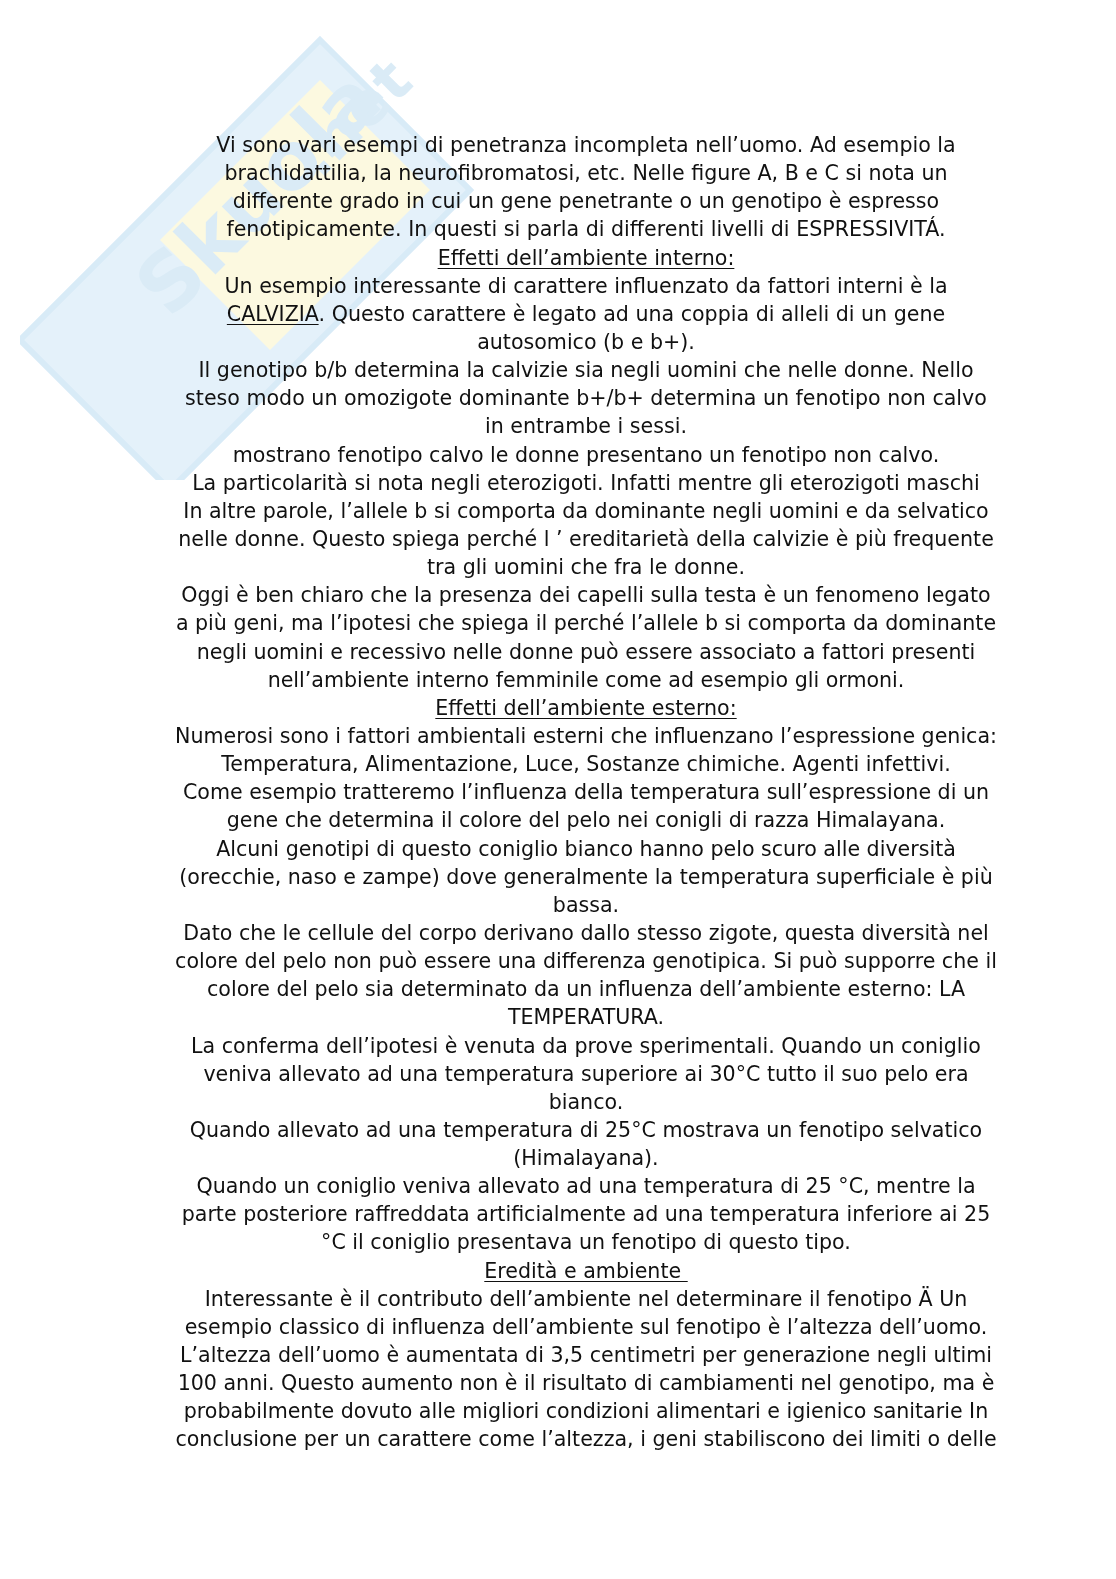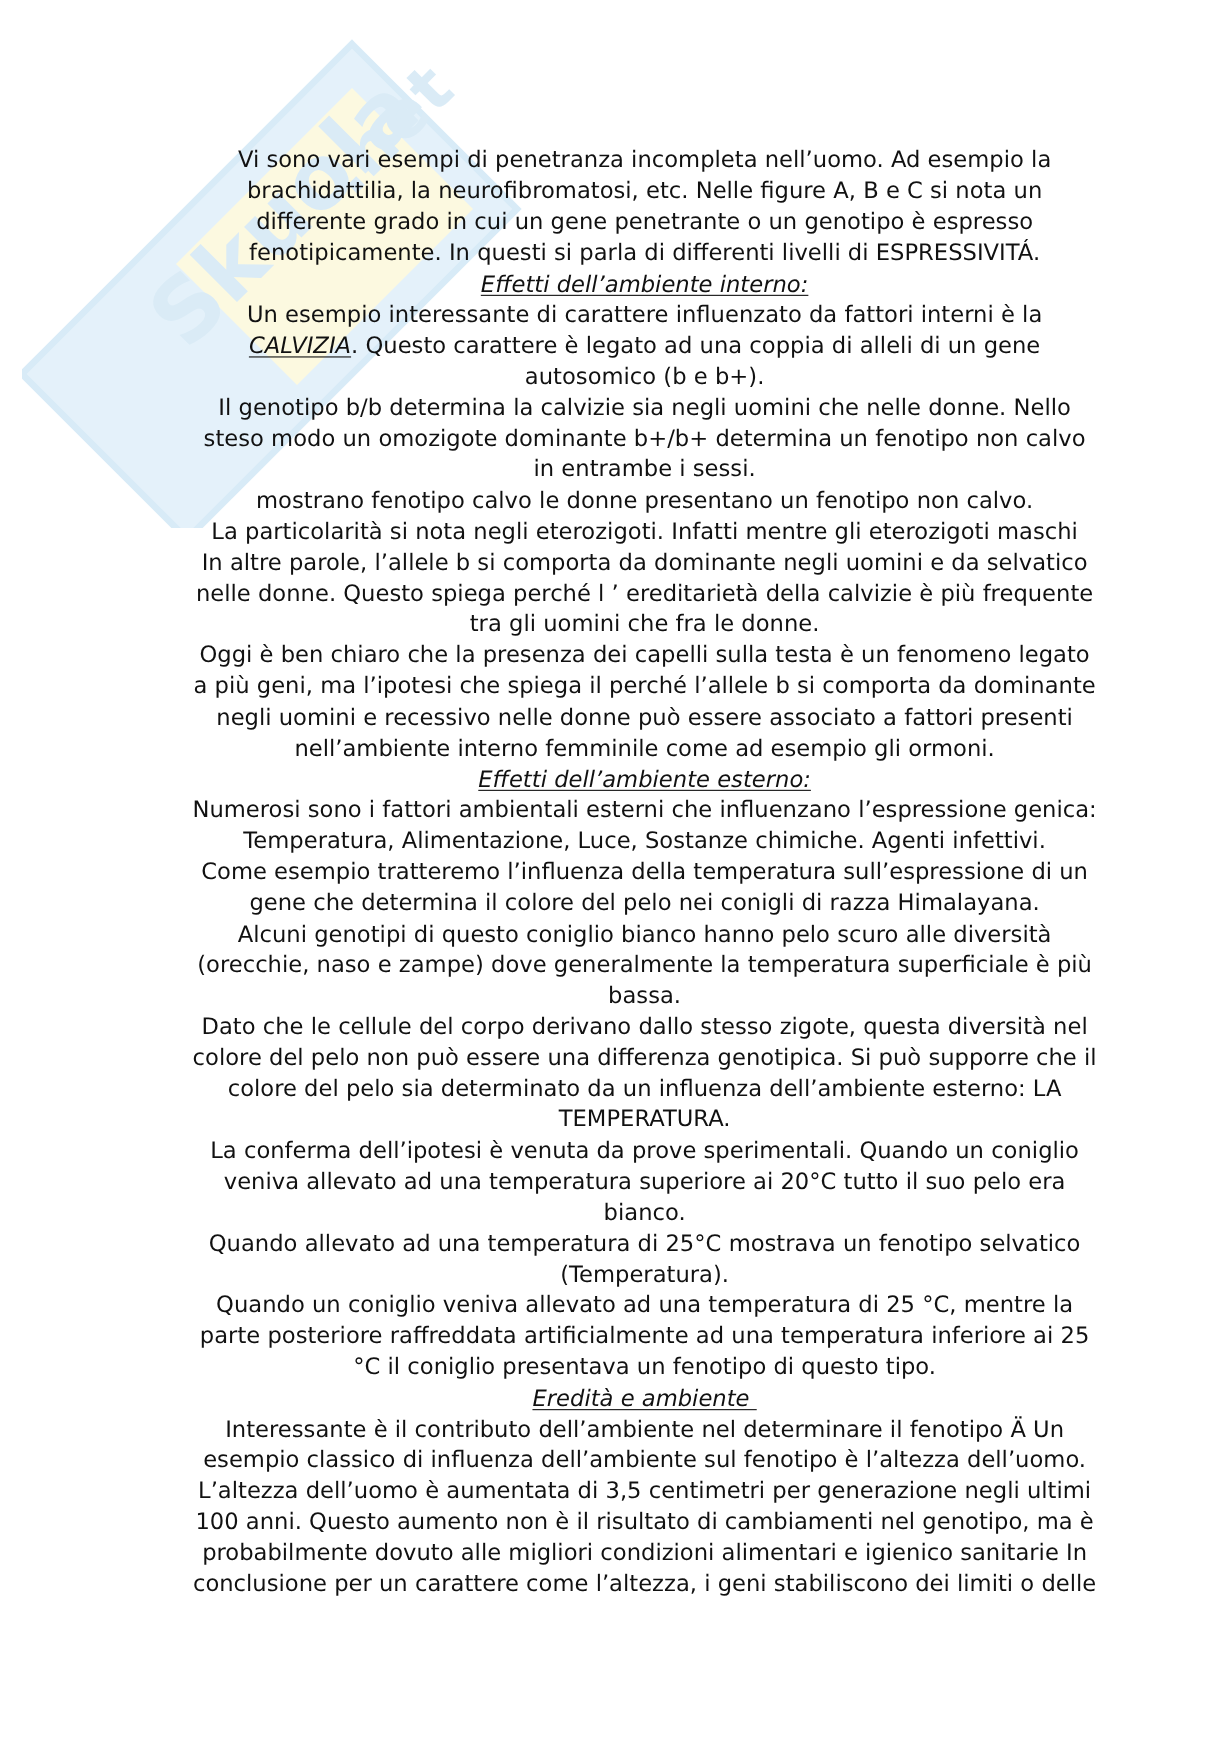--- a/index.html
+++ b/index.html
@@ -7,21 +7,21 @@
     .watermark {
       position: absolute; left: 20px; top: 20px; width: 460px; height: 460px;
       pointer-events: none; z-index: 0;
     }
     .page {
       position: absolute; left: 106px; top: 131px; width: 960px; z-index: 1;
       font-family: "DejaVu Sans", sans-serif; font-size: 20.6px; line-height: 28.15px;
       color: #111111;
     }
     .line { display: block; white-space: pre; height: 28.15px; text-align: center; }
-    .u { text-decoration: underline; text-underline-offset: 3px; text-decoration-thickness: 1px; font-style: italic; }
+    .u { text-decoration: underline; text-underline-offset: 3px; text-decoration-thickness: 1px; }
   </style>
 </head>
 <body>
 
 <svg class="watermark" viewBox="0 0 460 460" xmlns="http://www.w3.org/2000/svg">
   <g opacity="0.55">
     <polygon points="300,20 450,170 150,470 0,320" fill="#cfe6f6"></polygon>
     <polygon points="300,60 410,170 250,330 140,220" fill="#fbf5c8"></polygon>
     <polygon points="300,20 450,170 150,470 0,320" fill="none" stroke="#b9dbf1" stroke-width="6"></polygon>
     <text x="150" y="300" transform="rotate(-45 150 300)" font-family="DejaVu Sans, sans-serif" font-size="80" font-weight="bold" fill="#bcdcf0">Skuola</text>
@@ -56,24 +56,24 @@
   <span class="line">Come esempio tratteremo l’influenza della temperatura sull’espressione di un</span>
   <span class="line">gene che determina il colore del pelo nei conigli di razza Himalayana.</span>
   <span class="line">Alcuni genotipi di questo coniglio bianco hanno pelo scuro alle diversità</span>
   <span class="line">(orecchie, naso e zampe) dove generalmente la temperatura superficiale è più</span>
   <span class="line">bassa.</span>
   <span class="line">Dato che le cellule del corpo derivano dallo stesso zigote, questa diversità nel</span>
   <span class="line">colore del pelo non può essere una differenza genotipica. Si può supporre che il</span>
   <span class="line">colore del pelo sia determinato da un influenza dell’ambiente esterno: LA</span>
   <span class="line">TEMPERATURA.</span>
   <span class="line">La conferma dell’ipotesi è venuta da prove sperimentali. Quando un coniglio</span>
-  <span class="line">veniva allevato ad una temperatura superiore ai 20°C tutto il suo pelo era</span>
+  <span class="line">veniva allevato ad una temperatura superiore ai 30°C tutto il suo pelo era</span>
   <span class="line">bianco.</span>
   <span class="line">Quando allevato ad una temperatura di 25°C mostrava un fenotipo selvatico</span>
-  <span class="line">(Temperatura).</span>
+  <span class="line">(Himalayana).</span>
   <span class="line">Quando un coniglio veniva allevato ad una temperatura di 25 °C, mentre la</span>
   <span class="line">parte posteriore raffreddata artificialmente ad una temperatura inferiore ai 25</span>
   <span class="line">°C il coniglio presentava un fenotipo di questo tipo.</span>
   <span class="line u">Eredità e ambiente </span>
   <span class="line">Interessante è il contributo dell’ambiente nel determinare il fenotipo Ä Un</span>
   <span class="line">esempio classico di influenza dell’ambiente sul fenotipo è l’altezza dell’uomo.</span>
   <span class="line">L’altezza dell’uomo è aumentata di 3,5 centimetri per generazione negli ultimi</span>
   <span class="line">100 anni. Questo aumento non è il risultato di cambiamenti nel genotipo, ma è</span>
   <span class="line">probabilmente dovuto alle migliori condizioni alimentari e igienico sanitarie In</span>
   <span class="line">conclusione per un carattere come l’altezza, i geni stabiliscono dei limiti o delle</span>

